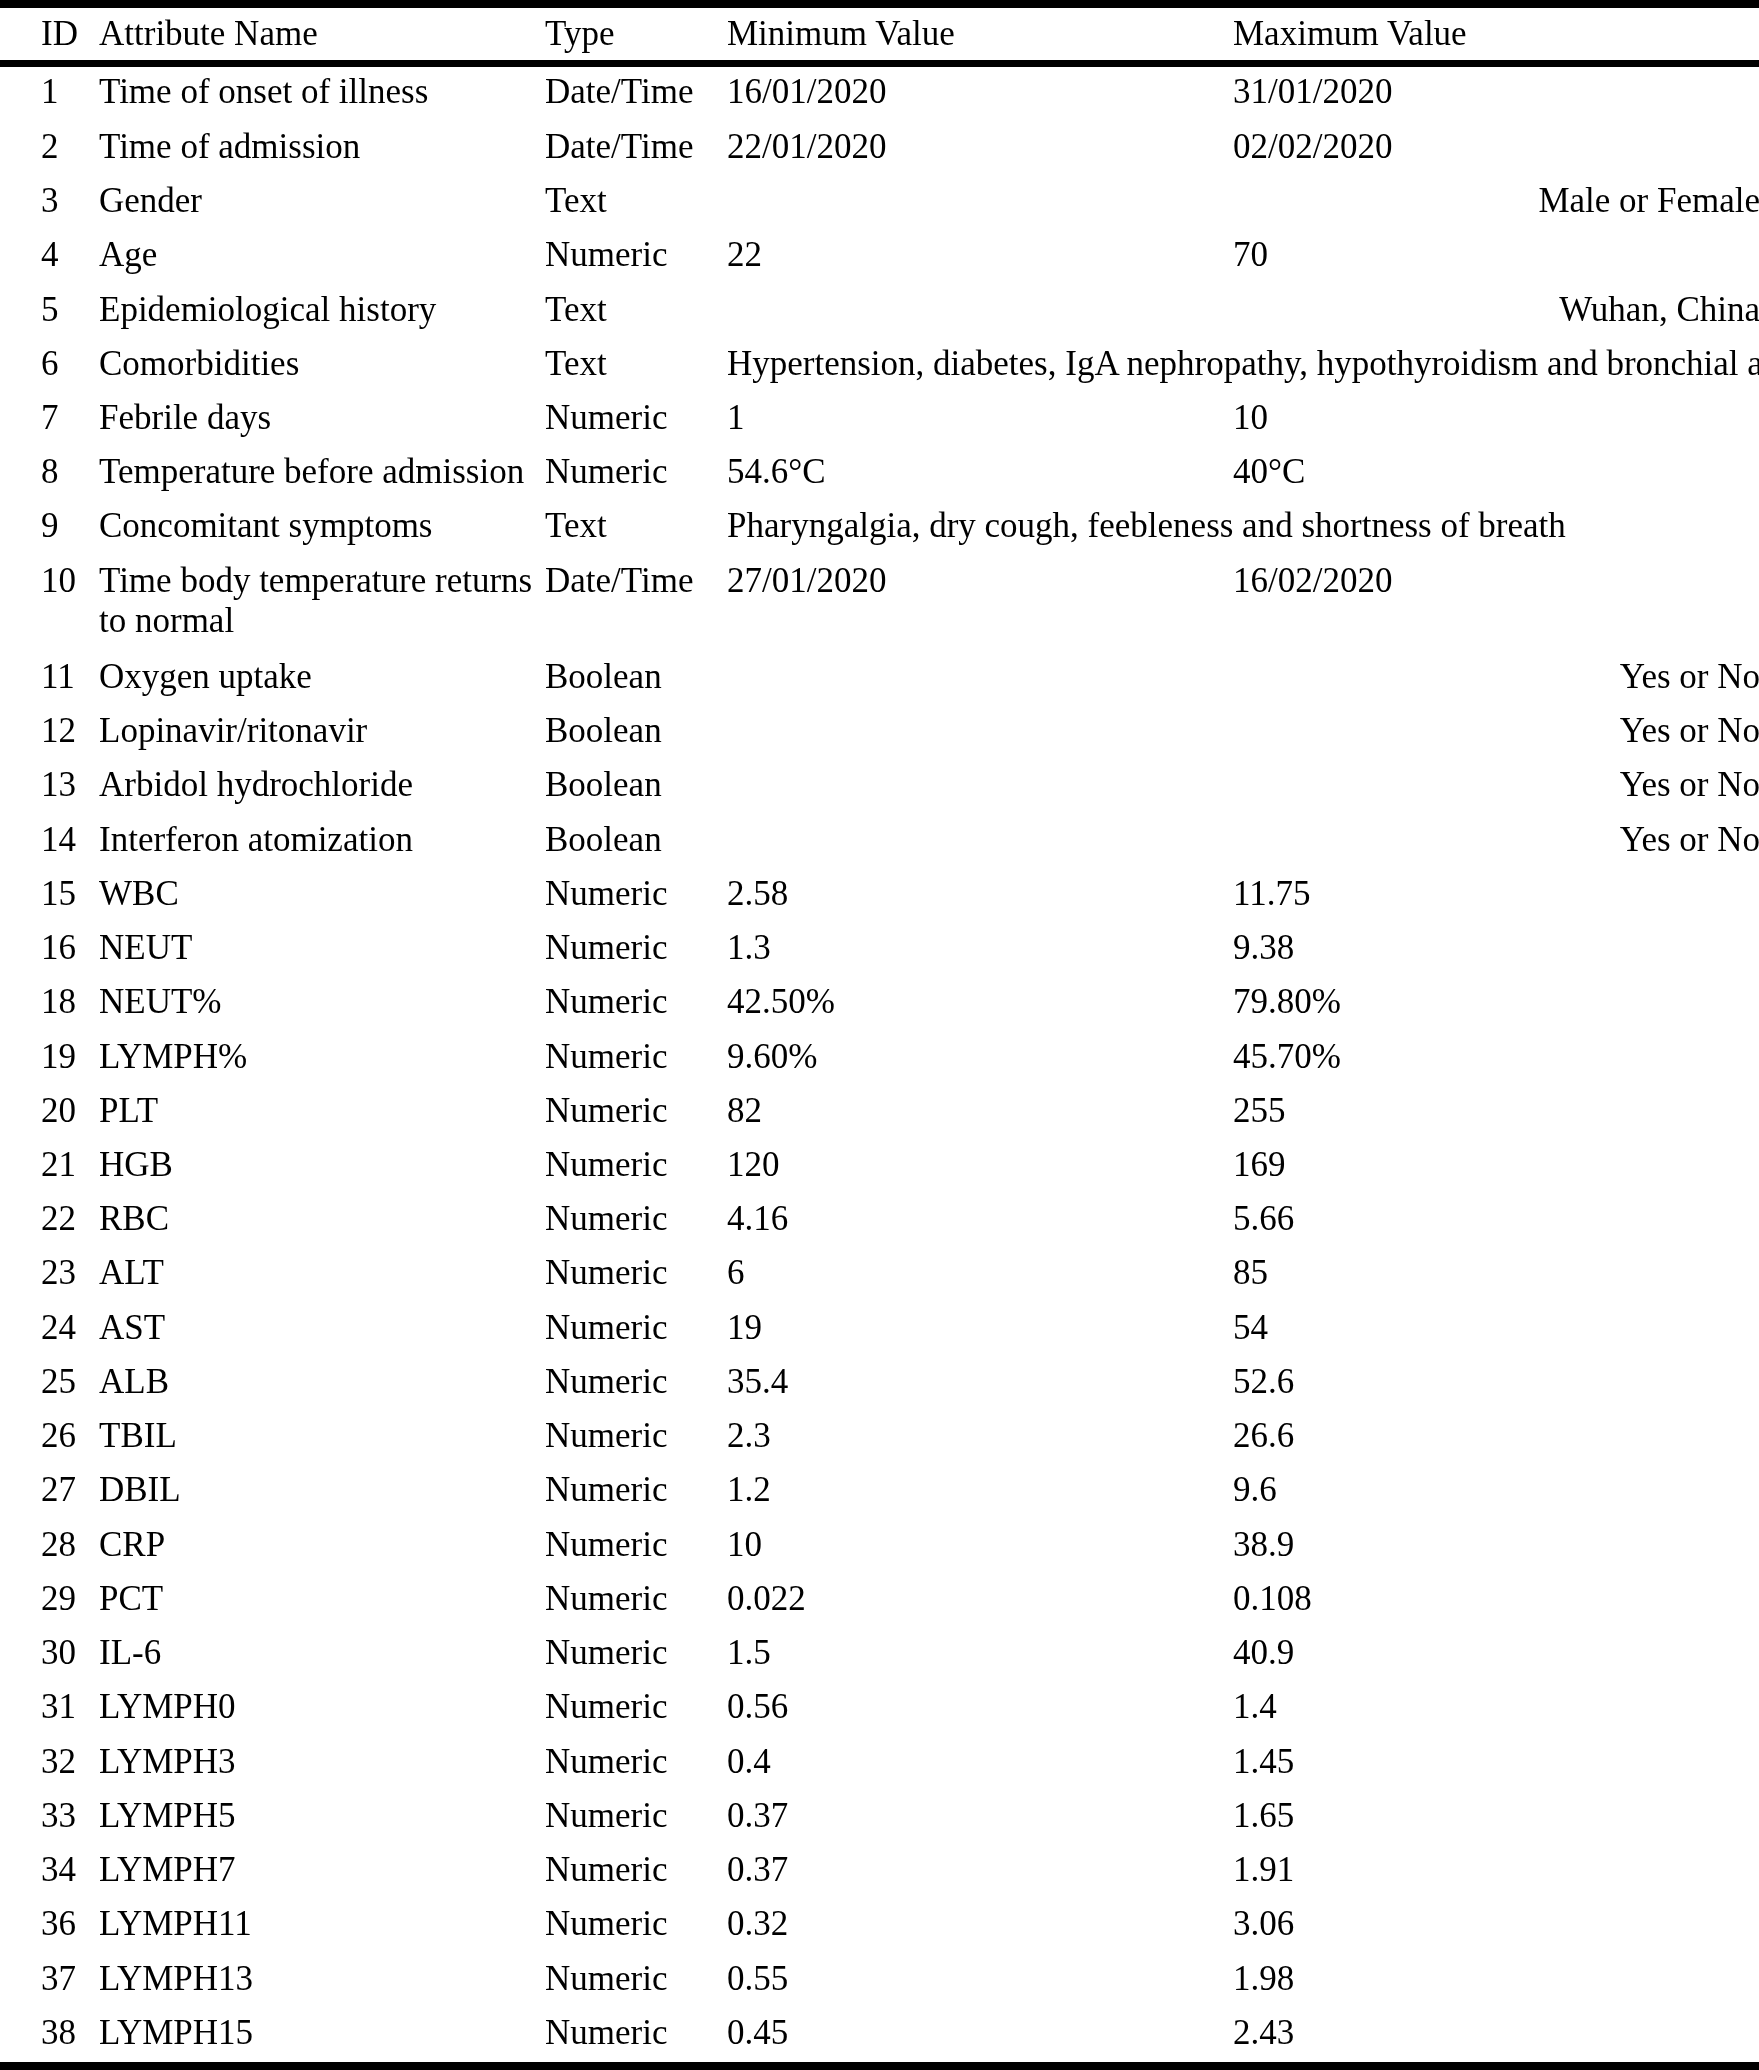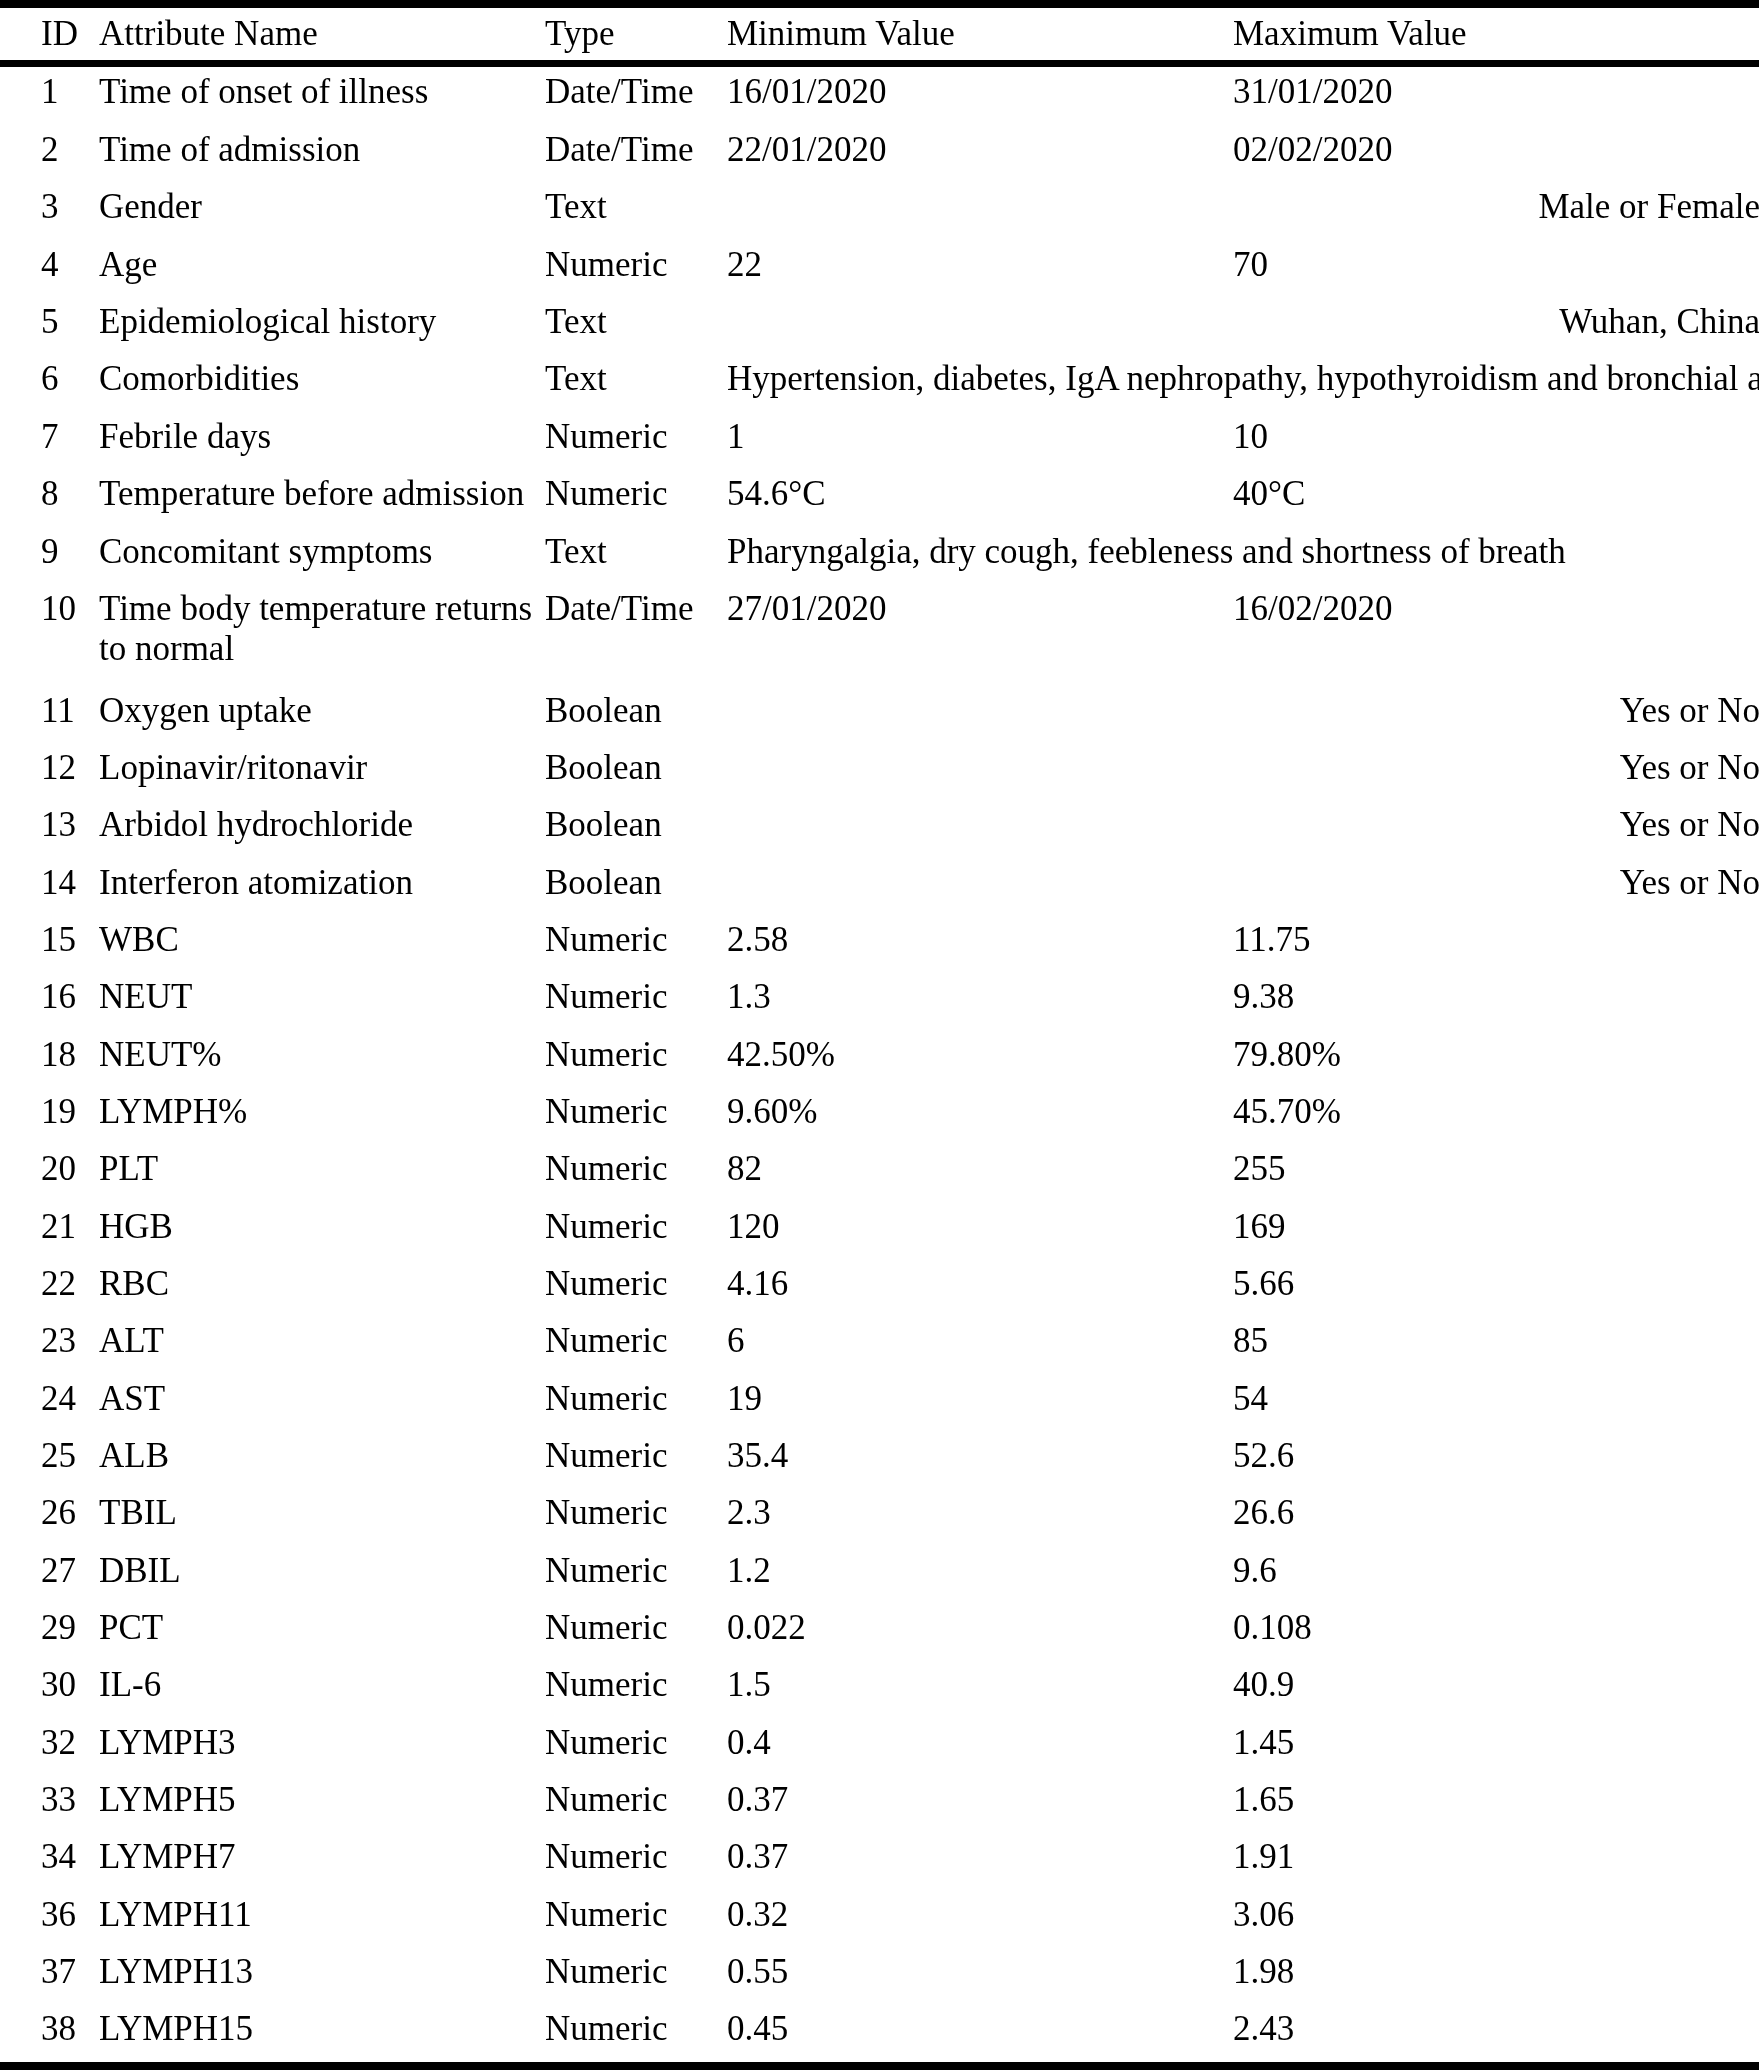--- a/index.html
+++ b/index.html
@@ -238,32 +238,46 @@
         <td class="cell-max">26.6</td>
       </tr>
       <tr>
         <td class="cell-id pad-id">27</td>
         <td class="cell-name">DBIL</td>
         <td class="cell-type">Numeric</td>
         <td class="cell-min">1.2</td>
         <td class="cell-max">9.6</td>
       </tr>
       <tr>
+        <td class="cell-id pad-id">28</td>
+        <td class="cell-name">CRP</td>
+        <td class="cell-type">Numeric</td>
+        <td class="cell-min">10</td>
+        <td class="cell-max">38.9</td>
+      </tr>
+      <tr>
         <td class="cell-id pad-id">29</td>
         <td class="cell-name">PCT</td>
         <td class="cell-type">Numeric</td>
         <td class="cell-min">0.022</td>
         <td class="cell-max">0.108</td>
       </tr>
       <tr>
         <td class="cell-id pad-id">30</td>
         <td class="cell-name">IL-6</td>
         <td class="cell-type">Numeric</td>
         <td class="cell-min">1.5</td>
         <td class="cell-max">40.9</td>
+      </tr>
+      <tr>
+        <td class="cell-id pad-id">31</td>
+        <td class="cell-name">LYMPH0</td>
+        <td class="cell-type">Numeric</td>
+        <td class="cell-min">0.56</td>
+        <td class="cell-max">1.4</td>
       </tr>
       <tr>
         <td class="cell-id pad-id">32</td>
         <td class="cell-name">LYMPH3</td>
         <td class="cell-type">Numeric</td>
         <td class="cell-min">0.4</td>
         <td class="cell-max">1.45</td>
       </tr>
       <tr>
         <td class="cell-id pad-id">33</td>

